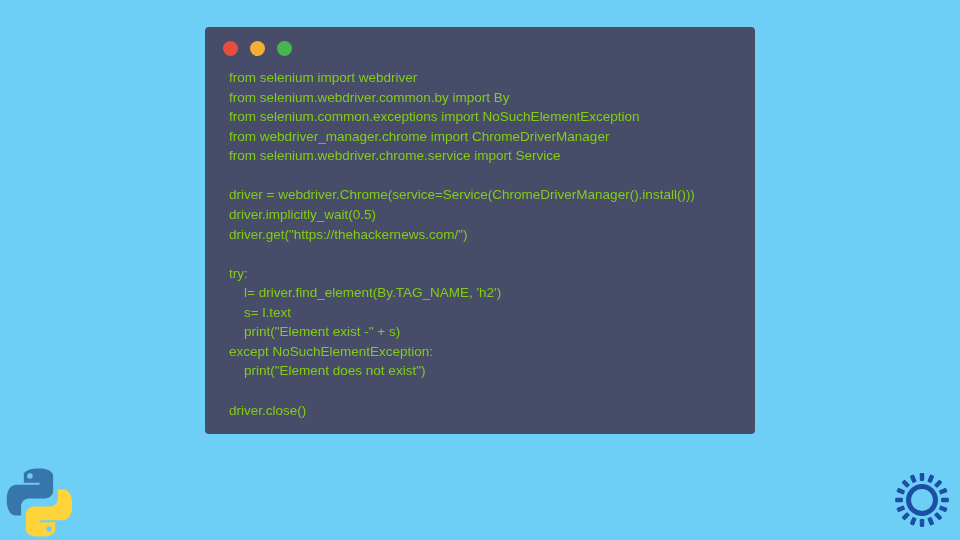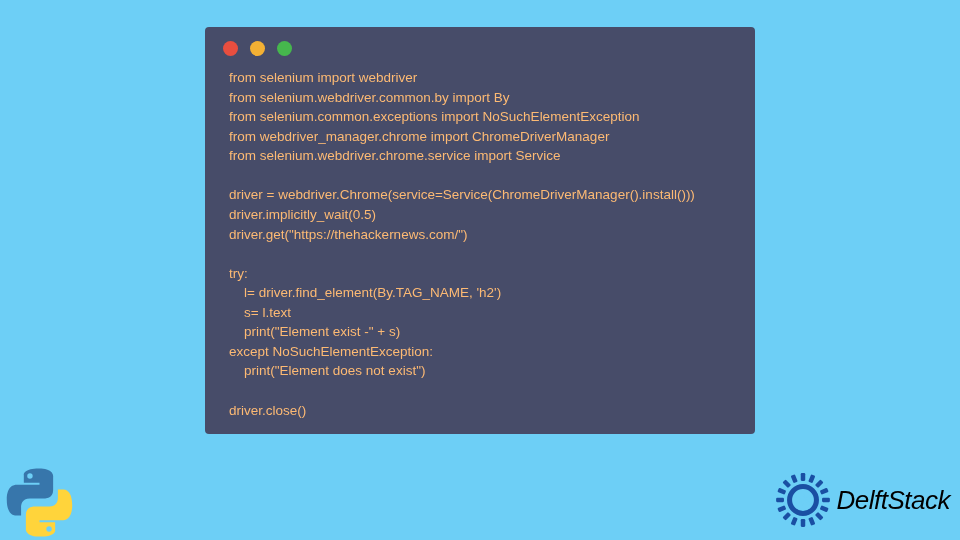--- a/index.html
+++ b/index.html
@@ -28,21 +28,21 @@
     .dot {
       width: 15px;
       height: 15px;
       border-radius: 50%;
     }
     .dot-red { background: #e84e3f; }
     .dot-yellow { background: #f3b034; }
     .dot-green { background: #46b74d; }
     .code-block {
       padding: 4px 24px 0 24px;
-      color: #fdba74;
+      color: #84cc16;
       font-size: 13.5px;
       line-height: 1.45;
       white-space: pre;
       font-family: -apple-system, BlinkMacSystemFont, "Segoe UI", Arial, sans-serif;
     }
     .python-logo {
       position: absolute;
       left: 2px;
       bottom: 0;
       width: 75px;
@@ -120,14 +120,13 @@
         <rect x="2" y="46" width="14" height="8" rx="2" transform="rotate(22.5 50 50)"></rect>
         <rect x="84" y="46" width="14" height="8" rx="2" transform="rotate(22.5 50 50)"></rect>
         <rect x="46" y="2" width="8" height="14" rx="2" transform="rotate(-22.5 50 50)"></rect>
         <rect x="46" y="84" width="8" height="14" rx="2" transform="rotate(-22.5 50 50)"></rect>
         <rect x="2" y="46" width="14" height="8" rx="2" transform="rotate(-22.5 50 50)"></rect>
         <rect x="84" y="46" width="14" height="8" rx="2" transform="rotate(-22.5 50 50)"></rect>
       </g>
       <path d="M38 44 l8 6 l-8 6 M62 44 l-8 6 l8 6 M48 58 l4 -16" stroke="#6dcff6" stroke-width="3" fill="none" stroke-linecap="round"></path>
     </g>
   </svg>
-  <span class="delft-text">DelftStack</span>
 </div>
 
 </body></html>

